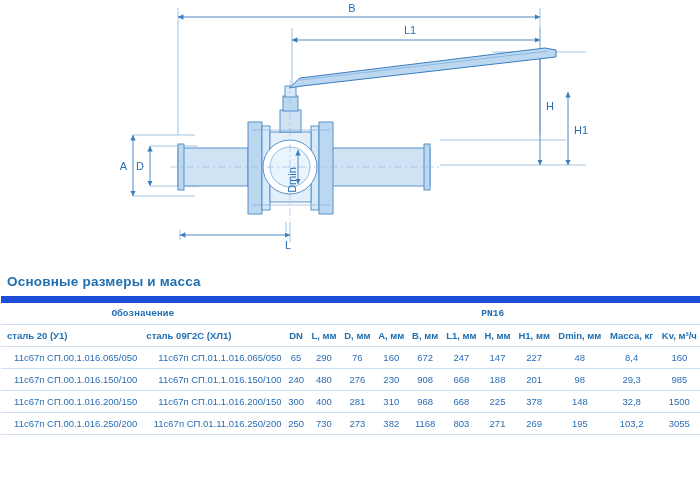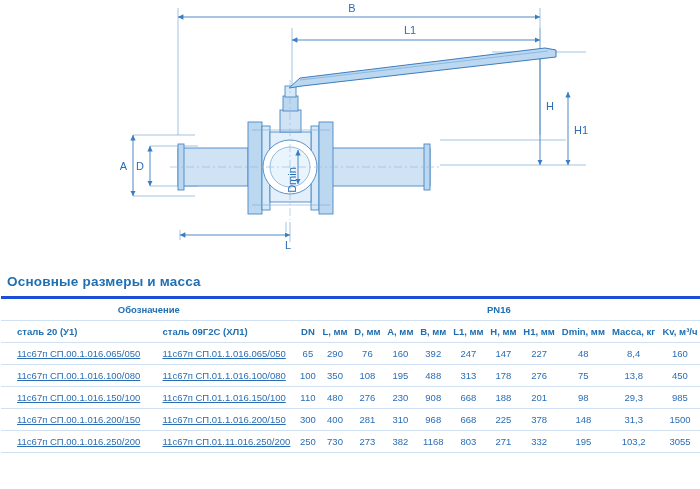--- a/index.html
+++ b/index.html
@@ -56,29 +56,29 @@
     padding: 5px 3px;
     text-align: center;
     font-weight: normal;
     white-space: nowrap;
   }
   table.specs thead th {
     font-weight: bold;
     color: #1f6fb2;
   }
   table.specs thead tr.row-top th {
-    border-top: 3px solid #1d4ed8;
+    border-top: 7px solid #1d4ed8;
+    font-family: Liberation Mono, monospace;
   }
   table.specs .left-col {
     text-align: left;
-    padding-left: 16px;
+    padding-left: 6px;
   }
   table.specs tbody td.left-col {
-    text-align: left;
-    text-decoration: underline;
+    text-align: right;
   }
   table.specs .pn-head {
     font-weight: bold;
   }
   .hdr-desig {
     text-align: left;
     padding-left: 6px;
   }
 </style>
 </head>
@@ -209,47 +209,32 @@
       </tr>
     </thead>
     <tbody>
       <tr>
         <td class="left-col">11с67п СП.00.1.016.065/050</td>
         <td class="left-col">11с67п СП.01.1.016.065/050</td>
         <td>65</td>
         <td>290</td>
         <td>76</td>
         <td>160</td>
-        <td>392</td>
+        <td>672</td>
         <td>247</td>
         <td>147</td>
         <td>227</td>
         <td>48</td>
         <td>8,4</td>
         <td>160</td>
       </tr>
       <tr>
-        <td class="left-col">11с67п СП.00.1.016.100/080</td>
-        <td class="left-col">11с67п СП.01.1.016.100/080</td>
-        <td>100</td>
-        <td>350</td>
-        <td>108</td>
-        <td>195</td>
-        <td>488</td>
-        <td>313</td>
-        <td>178</td>
-        <td>276</td>
-        <td>75</td>
-        <td>13,8</td>
-        <td>450</td>
-      </tr>
-      <tr>
         <td class="left-col">11с67п СП.00.1.016.150/100</td>
         <td class="left-col">11с67п СП.01.1.016.150/100</td>
-        <td>110</td>
+        <td>240</td>
         <td>480</td>
         <td>276</td>
         <td>230</td>
         <td>908</td>
         <td>668</td>
         <td>188</td>
         <td>201</td>
         <td>98</td>
         <td>29,3</td>
         <td>985</td>
@@ -259,33 +244,33 @@
         <td class="left-col">11с67п СП.01.1.016.200/150</td>
         <td>300</td>
         <td>400</td>
         <td>281</td>
         <td>310</td>
         <td>968</td>
         <td>668</td>
         <td>225</td>
         <td>378</td>
         <td>148</td>
-        <td>31,3</td>
+        <td>32,8</td>
         <td>1500</td>
       </tr>
       <tr>
         <td class="left-col">11с67п СП.00.1.016.250/200</td>
         <td class="left-col">11с67п СП.01.11.016.250/200</td>
         <td>250</td>
         <td>730</td>
         <td>273</td>
         <td>382</td>
         <td>1168</td>
         <td>803</td>
         <td>271</td>
-        <td>332</td>
+        <td>269</td>
         <td>195</td>
         <td>103,2</td>
         <td>3055</td>
       </tr>
     </tbody>
   </table>
 </div>
 
 </body></html>

